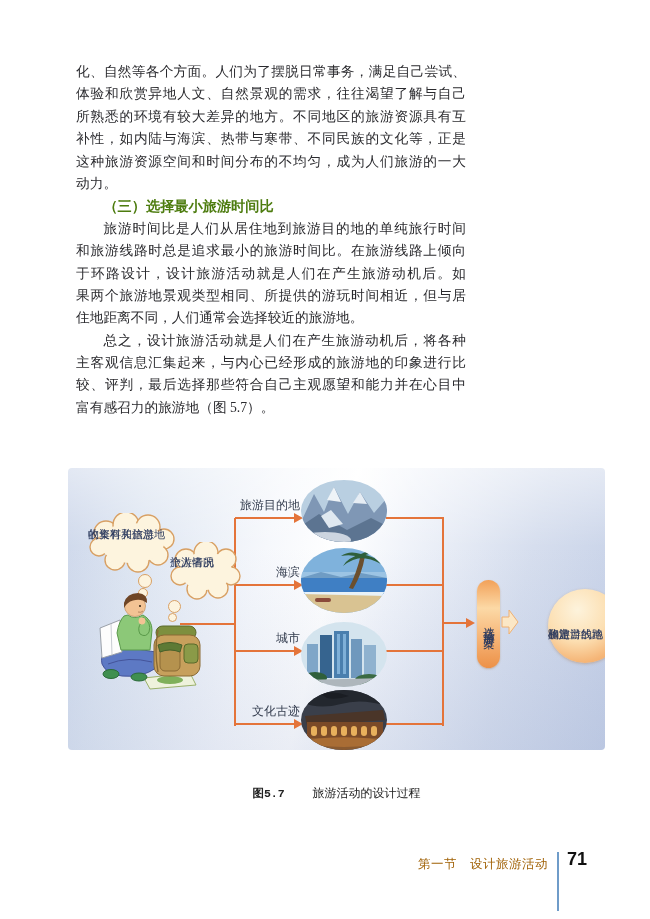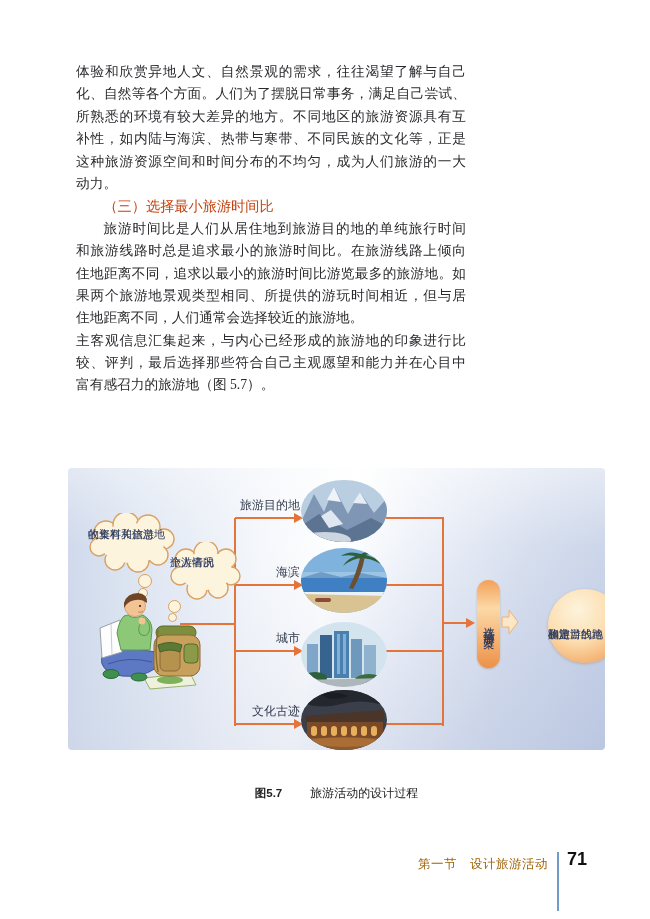--- a/index.html
+++ b/index.html
@@ -11,21 +11,21 @@
   }
   
   .text-col{position:absolute;left:76px;top:61px;width:390px;color:#2a2a2e;}
   .line{
     height:22.4px;line-height:22.4px;font-size:13.7px;
     text-align:justify;overflow:hidden;white-space:nowrap;
   }
   .line.fill{text-align-last:justify;white-space:normal;}
   .line.indent{padding-left:27.4px;}
   .line.heading{
-    color:#c2410c;font-weight:normal;font-size:14.2px;padding-left:27.4px;
+    color:#4d7c0f;font-weight:bold;font-size:14.2px;padding-left:27.4px;
     text-align:center;text-align-last:left;
   }
   
   .figure-panel{
     position:absolute;left:68px;top:468px;width:537px;height:282px;border-radius:4px;
     background:
       linear-gradient(180deg,rgba(255,255,255,.45) 0%,rgba(255,255,255,0) 28%,rgba(140,158,200,.18) 100%),
       linear-gradient(104deg,#ccd6ea 0%,#dee6f2 14%,#f6f8fc 36%,#ffffff 48%,#f1f4fa 58%,#d6deee 80%,#c5d0e7 100%);
     overflow:hidden;
   }
@@ -63,50 +63,51 @@
   }
   .result-circle .rc-text{
     position:absolute;left:0;top:50%;transform:translateY(-50%);width:100%;
     text-align:center;font-size:11px;line-height:16.5px;color:#2c3a5e;
   }
   
   .caption{
     position:absolute;left:68px;top:785px;width:537px;text-align:center;
     font-size:12px;color:#222;
   }
-  .caption b{font-family:Liberation Sans, sans-serif;font-size:11.5px;}
+  .caption b{font-family:Liberation Mono, monospace;font-size:11.5px;}
   .caption span{margin-left:28px;}
   
   .footer-section{
     position:absolute;top:856px;right:102px;font-size:12.5px;color:#a16207;letter-spacing:.5px;
   }
   .footer-divider{position:absolute;left:557px;top:852px;width:2px;height:59px;background:#6f9cc9;}
   .page-number{
     position:absolute;left:567px;top:849px;font-family:"Liberation Sans","DejaVu Sans",sans-serif;
     font-weight:bold;font-size:18px;color:#111;
   }
 </style>
 </head>
 <body>
 
 <div class="page">
 
   <main class="text-col">
+    <div class="line fill">化、自然等各个方面。人们为了摆脱日常事务，满足自己尝试、</div>
     <div class="line fill">体验和欣赏异地人文、自然景观的需求，往往渴望了解与自己</div>
-    <div class="line fill">化、自然等各个方面。人们为了摆脱日常事务，满足自己尝试、</div>
     <div class="line fill">所熟悉的环境有较大差异的地方。不同地区的旅游资源具有互</div>
     <div class="line fill">补性，如内陆与海滨、热带与寒带、不同民族的文化等，正是</div>
     <div class="line fill">这种旅游资源空间和时间分布的不均匀，成为人们旅游的一大</div>
     <div class="line">动力。</div>
     <div class="line heading">（三）选择最小旅游时间比</div>
     <div class="line fill indent">旅游时间比是人们从居住地到旅游目的地的单纯旅行时间</div>
     <div class="line fill">和旅游线路时总是追求最小的旅游时间比。在旅游线路上倾向</div>
-    <div class="line fill">住地距离不同，追求以最小的旅游时间比游览最多的旅游地。如</div>
+    <div class="line fill">于环路设计，设计旅游活动就是人们在产生旅游动机后。如</div>
     <div class="line fill">果两个旅游地景观类型相同、所提供的游玩时间相近，但与居</div>
     <div class="line">住地距离不同，人们通常会选择较近的旅游地。</div>
+    <div class="line fill indent">总之，设计旅游活动就是人们在产生旅游动机后，将各种</div>
     <div class="line fill">主客观信息汇集起来，与内心已经形成的旅游地的印象进行比</div>
     <div class="line fill">较、评判，最后选择那些符合自己主观愿望和能力并在心目中</div>
     <div class="line">富有感召力的旅游地（图 5.7）。</div>
   </main>
 
   <section class="figure-panel">
 
     <div class="conn h-line" style="left:112px;top:155px;width:55px;"></div>
     <div class="conn v-line" style="left:166px;top:50px;height:208px;"></div>
     <div class="conn v-line" style="left:374px;top:50px;height:208px;"></div>

